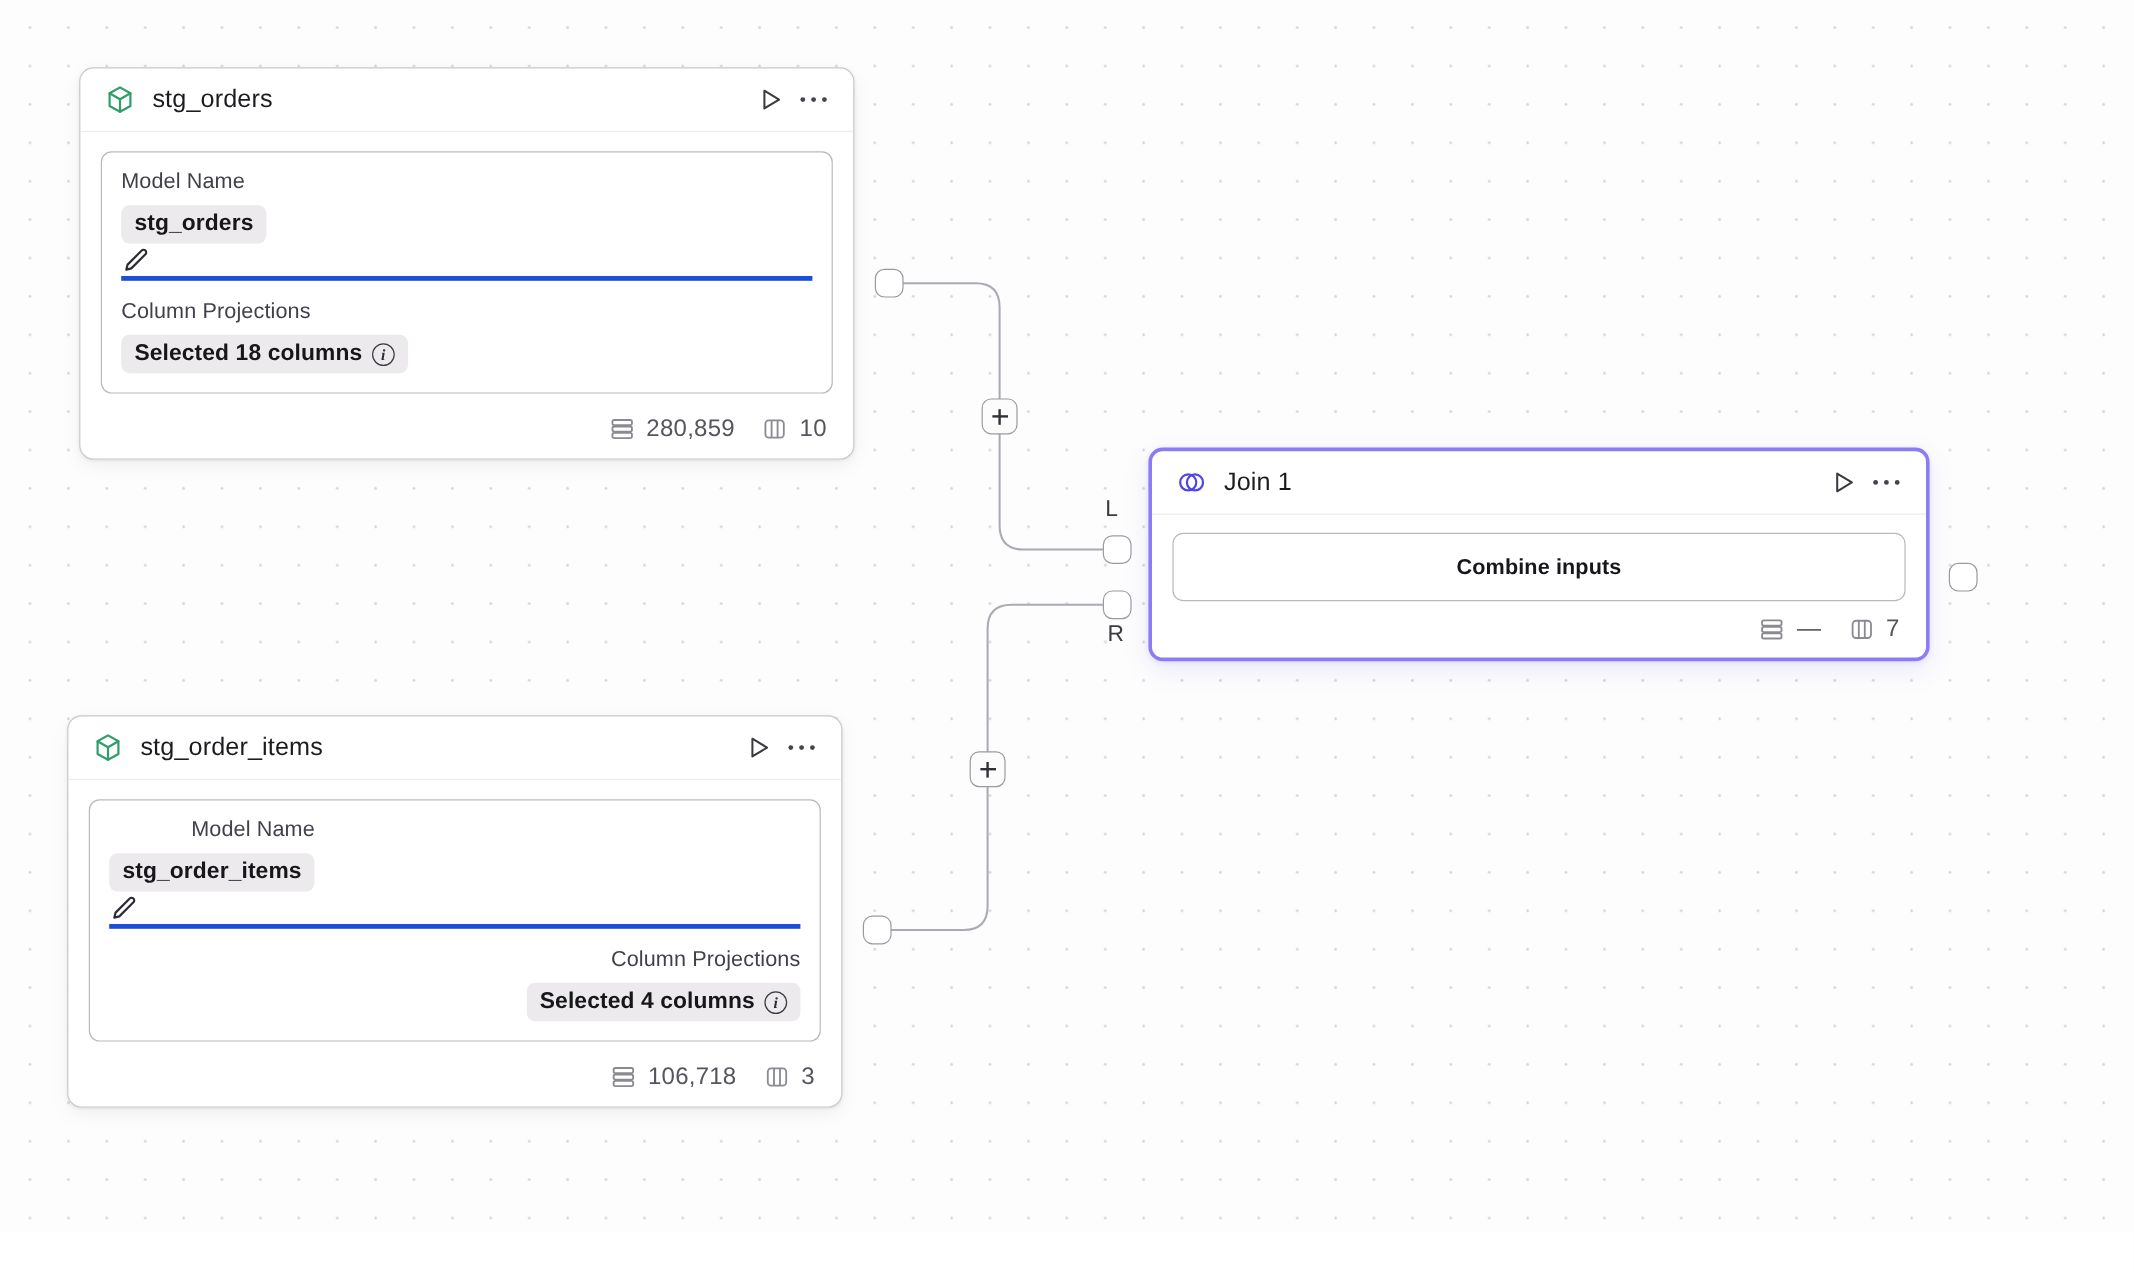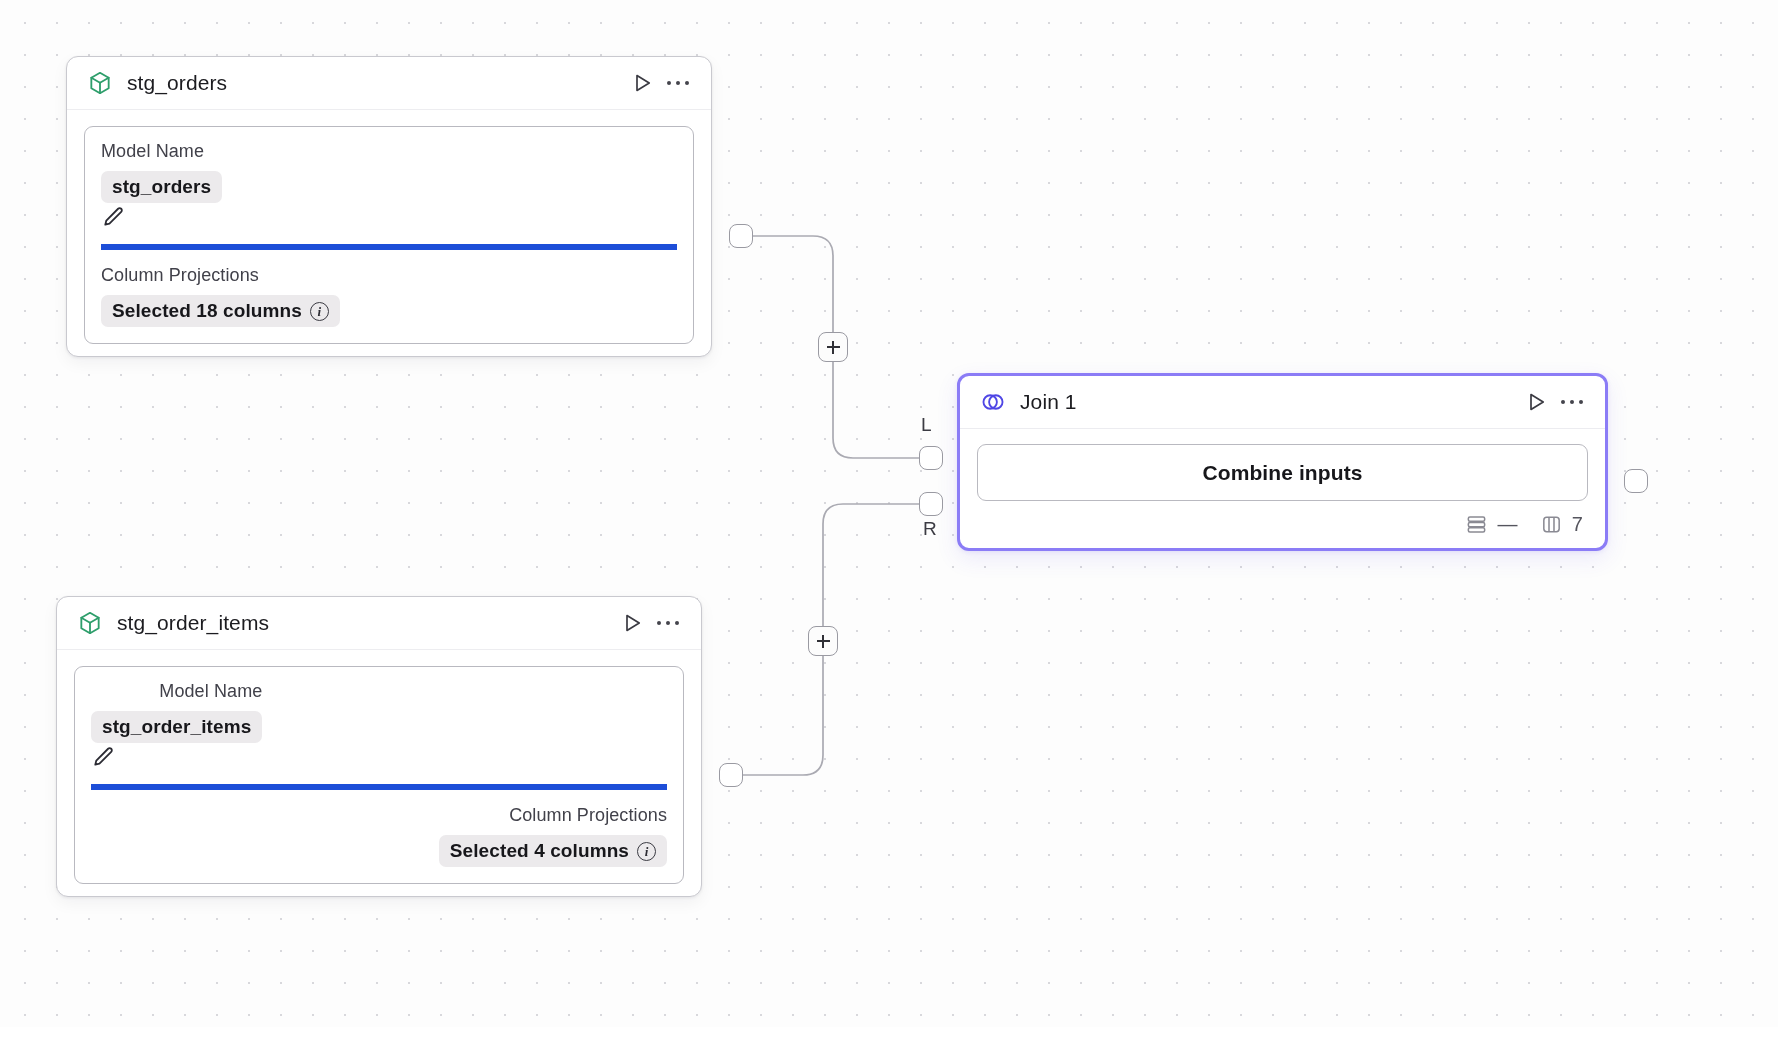--- a/index.html
+++ b/index.html
@@ -108,23 +108,22 @@
     background: #eceaec;
     border-radius: 7px;
     padding: 5px 11px;
     font-size: 19px;
     font-weight: bold;
     color: #17171b;
     letter-spacing: .1px;
   }
 
   .panel-row + .panel-row {
-    margin-top: 14px;
     padding-top: 15px;
-    border-top: 6px solid #1d4ed8;
+    border-top: 4px solid #1d4ed8;
   }
 
   .panel-head {
     display: flex;
     align-items: flex-start;
     flex-direction: column;
   }
   .panel-head .grow { flex: 1 1 auto; }
 
   .info-i {
@@ -162,21 +161,21 @@
   .node-footer .val { color: #55555e; letter-spacing: .2px; }
 
   
   .combine-box {
     border: 1px solid #b9b9c0;
     border-radius: 9px;
     height: 57px;
     display: flex;
     align-items: center;
     justify-content: center;
-    font-size: 21px;
+    font-size: 18px;
     font-weight: bold;
     color: #17171b;
     background: #fff;
     letter-spacing: .1px;
   }
 
   
   .port {
     position: absolute;
     width: 24px; height: 24px;
@@ -267,20 +266,41 @@
         <div class="panel-row">
           <div class="field-label">Column Projections</div>
           <span class="chip">
             <span>Selected 18 columns</span>
             <span class="info-i">i</span>
           </span>
         </div>
       </div>
     </div>
 
+    <div class="node-footer">
+      <span class="stat">
+        <span style="display:flex;">
+          <svg width="23" height="23" viewBox="0 0 24 24" fill="none" stroke="#8a8a93" stroke-width="1.6" stroke-linejoin="round">
+            <rect x="3.5" y="4.2" width="17" height="4.5" rx="1.6"></rect>
+            <rect x="3.5" y="9.8" width="17" height="4.5" rx="1.6"></rect>
+            <rect x="3.5" y="15.4" width="17" height="4.5" rx="1.6"></rect>
+          </svg>
+        </span>
+        <span class="val">280,859</span>
+      </span>
+      <span class="stat">
+        <span style="display:flex;">
+          <svg width="23" height="23" viewBox="0 0 24 24" fill="none" stroke="#8a8a93" stroke-width="1.6" stroke-linejoin="round">
+            <rect x="4" y="4.5" width="16" height="15" rx="3"></rect>
+            <path d="M9.4 4.5v15M14.6 4.5v15"></path>
+          </svg>
+        </span>
+        <span class="val">10</span>
+      </span>
+    </div>
   </div>
 
   <div class="port" style="left:729px; top:224px;"></div>
 
   <div class="edge-plus" style="left:818px; top:332px;"></div>
 
   <div class="node" style="left:56px; top:596px; width:646px;text-align:right;">
     <div class="node-header">
       <span style="display:flex;">
         <svg width="26" height="26" viewBox="0 0 24 24" fill="none" stroke="#2e9e6b" stroke-width="1.7" stroke-linejoin="round" stroke-linecap="round">
@@ -323,20 +343,41 @@
         <div class="panel-row">
           <div class="field-label">Column Projections</div>
           <span class="chip">
             <span>Selected 4 columns</span>
             <span class="info-i">i</span>
           </span>
         </div>
       </div>
     </div>
 
+    <div class="node-footer">
+      <span class="stat">
+        <span style="display:flex;">
+          <svg width="23" height="23" viewBox="0 0 24 24" fill="none" stroke="#8a8a93" stroke-width="1.6" stroke-linejoin="round">
+            <rect x="3.5" y="4.2" width="17" height="4.5" rx="1.6"></rect>
+            <rect x="3.5" y="9.8" width="17" height="4.5" rx="1.6"></rect>
+            <rect x="3.5" y="15.4" width="17" height="4.5" rx="1.6"></rect>
+          </svg>
+        </span>
+        <span class="val">106,718</span>
+      </span>
+      <span class="stat">
+        <span style="display:flex;">
+          <svg width="23" height="23" viewBox="0 0 24 24" fill="none" stroke="#8a8a93" stroke-width="1.6" stroke-linejoin="round">
+            <rect x="4" y="4.5" width="16" height="15" rx="3"></rect>
+            <path d="M9.4 4.5v15M14.6 4.5v15"></path>
+          </svg>
+        </span>
+        <span class="val">3</span>
+      </span>
+    </div>
   </div>
 
   <div class="port" style="left:719px; top:763px;"></div>
 
   <div class="edge-plus" style="left:808px; top:626px;"></div>
 
   <div class="node selected" style="left:957px; top:373px; width:651px;">
     <div class="node-header">
       <span style="display:flex;">
         <svg width="26" height="26" viewBox="0 0 24 24" fill="none" stroke="#4f46e5" stroke-width="1.7">

